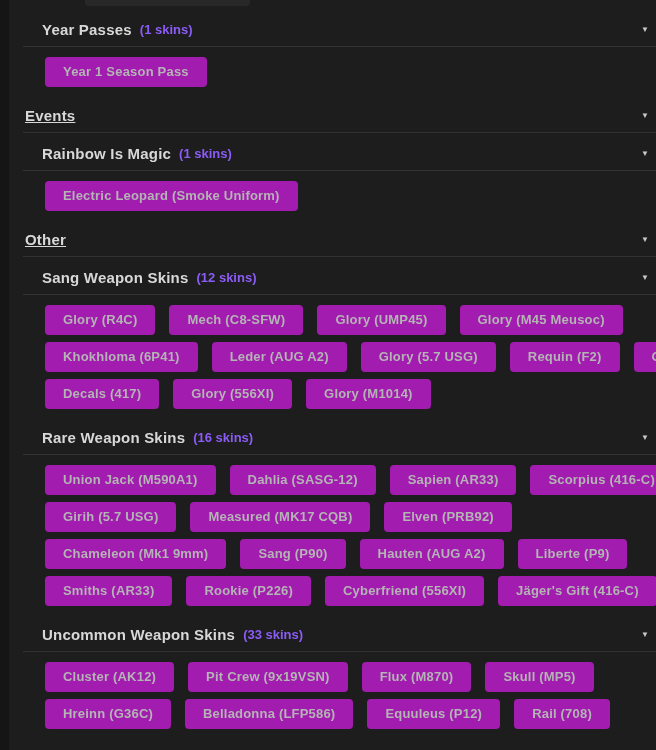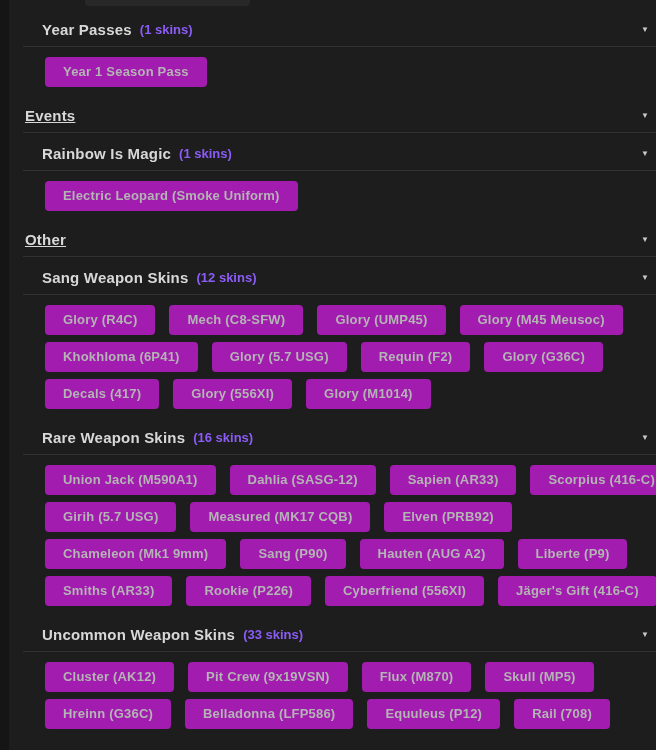--- a/index.html
+++ b/index.html
@@ -98,20 +98,21 @@
       <div class="divider"></div>
       <div class="skin-rows">
         <div class="skin-row">
           <button class="skin-btn">Glory (R4C)</button>
           <button class="skin-btn">Mech (C8-SFW)</button>
           <button class="skin-btn">Glory (UMP45)</button>
           <button class="skin-btn">Glory (M45 Meusoc)</button>
         </div>
         <div class="skin-row">
           <button class="skin-btn">Khokhloma (6P41)</button>
+          <button class="skin-btn">Leder (AUG A2)</button>
           <button class="skin-btn">Glory (5.7 USG)</button>
           <button class="skin-btn">Requin (F2)</button>
           <button class="skin-btn">Glory (G36C)</button>
         </div>
         <div class="skin-row">
           <button class="skin-btn">Decals (417)</button>
           <button class="skin-btn">Glory (556XI)</button>
           <button class="skin-btn">Glory (M1014)</button>
         </div>
       </div>

